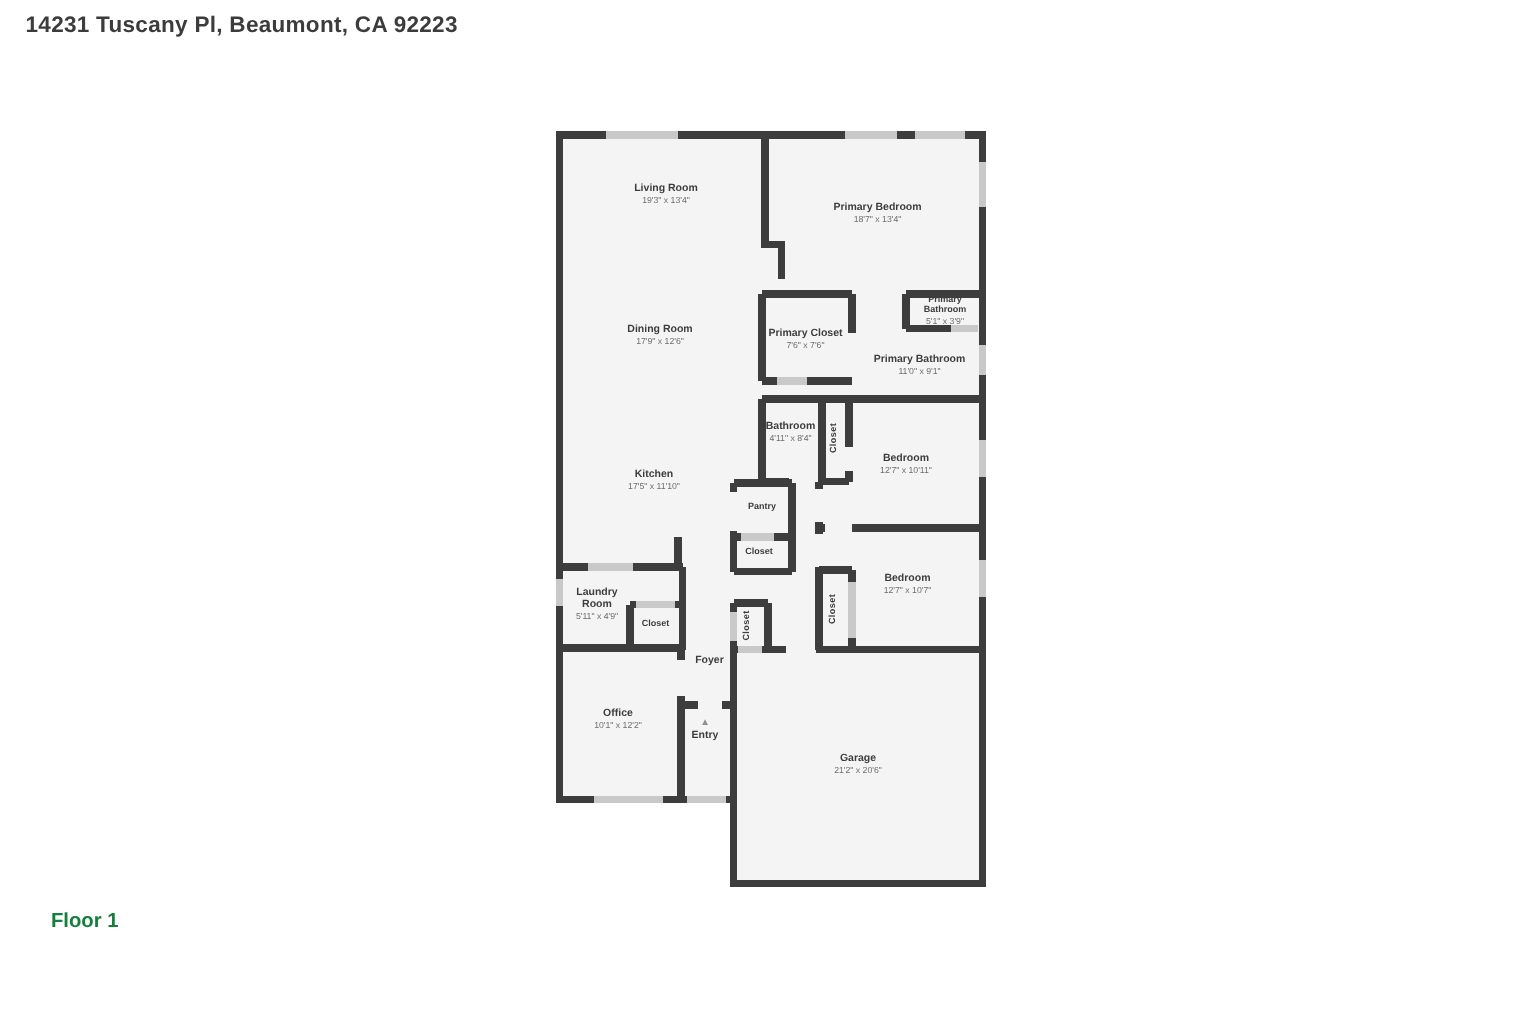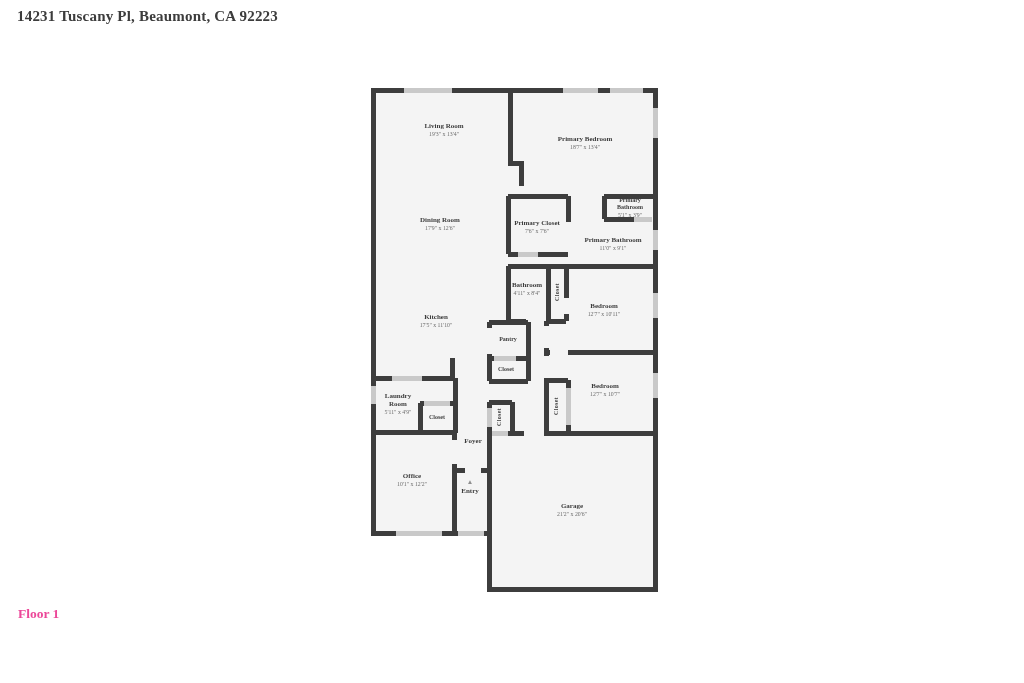--- a/index.html
+++ b/index.html
@@ -1,26 +1,26 @@
 <!DOCTYPE html>
 <html><head>
 <meta charset="utf-8">
 <style>
   html,body{margin:0;padding:0;background:#fff;}
   #page{
     position:relative;width:860px;height:683px;background:#ffffff;overflow:hidden;
-    font-family:Liberation Serif, serif;color:#3a3a3a;
+    font-family:Liberation Sans, sans-serif;color:#3a3a3a;
   }
   #plan-svg{position:absolute;left:0;top:0;}
   .page-title{
     position:absolute;left:17px;top:8px;font-size:15px;font-weight:bold;
     color:#3c3c3c;letter-spacing:.2px;
   }
   .floor-label{
-    position:absolute;left:18px;top:606px;font-size:13.5px;font-weight:bold;color:#ec4899;
+    position:absolute;left:34px;top:606px;font-size:13.5px;font-weight:bold;color:#15803d;
   }
   .disclaimer{
     position:absolute;left:50%;top:664px;transform:translateX(-50%);
     font-size:7.4px;font-weight:700;color:#474747;white-space:nowrap;
   }
   .room-label{
     position:absolute;transform:translate(-50%,-50%);text-align:center;
     white-space:nowrap;line-height:1.2;pointer-events:none;
   }
   .rname{font-size:7px;font-weight:600;color:#3d3d3d;line-height:1.15;}

